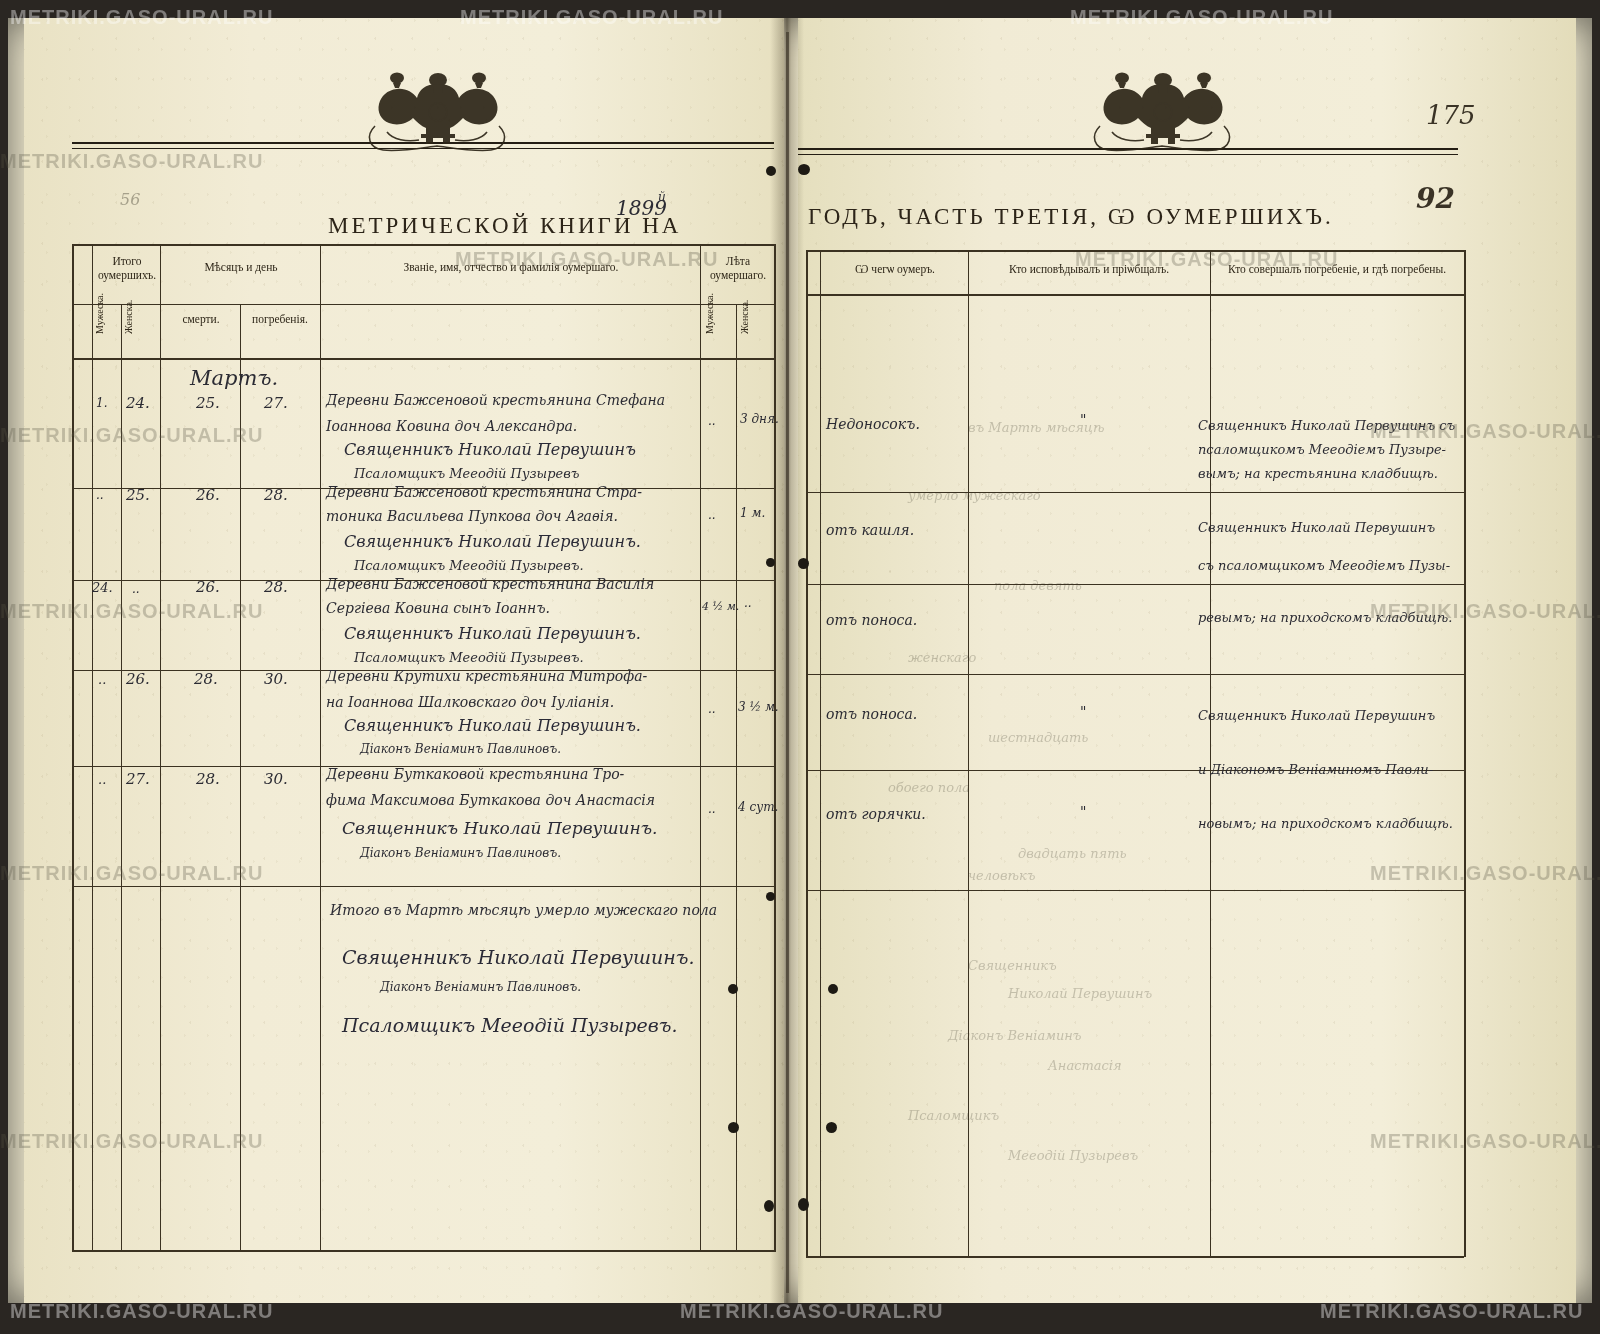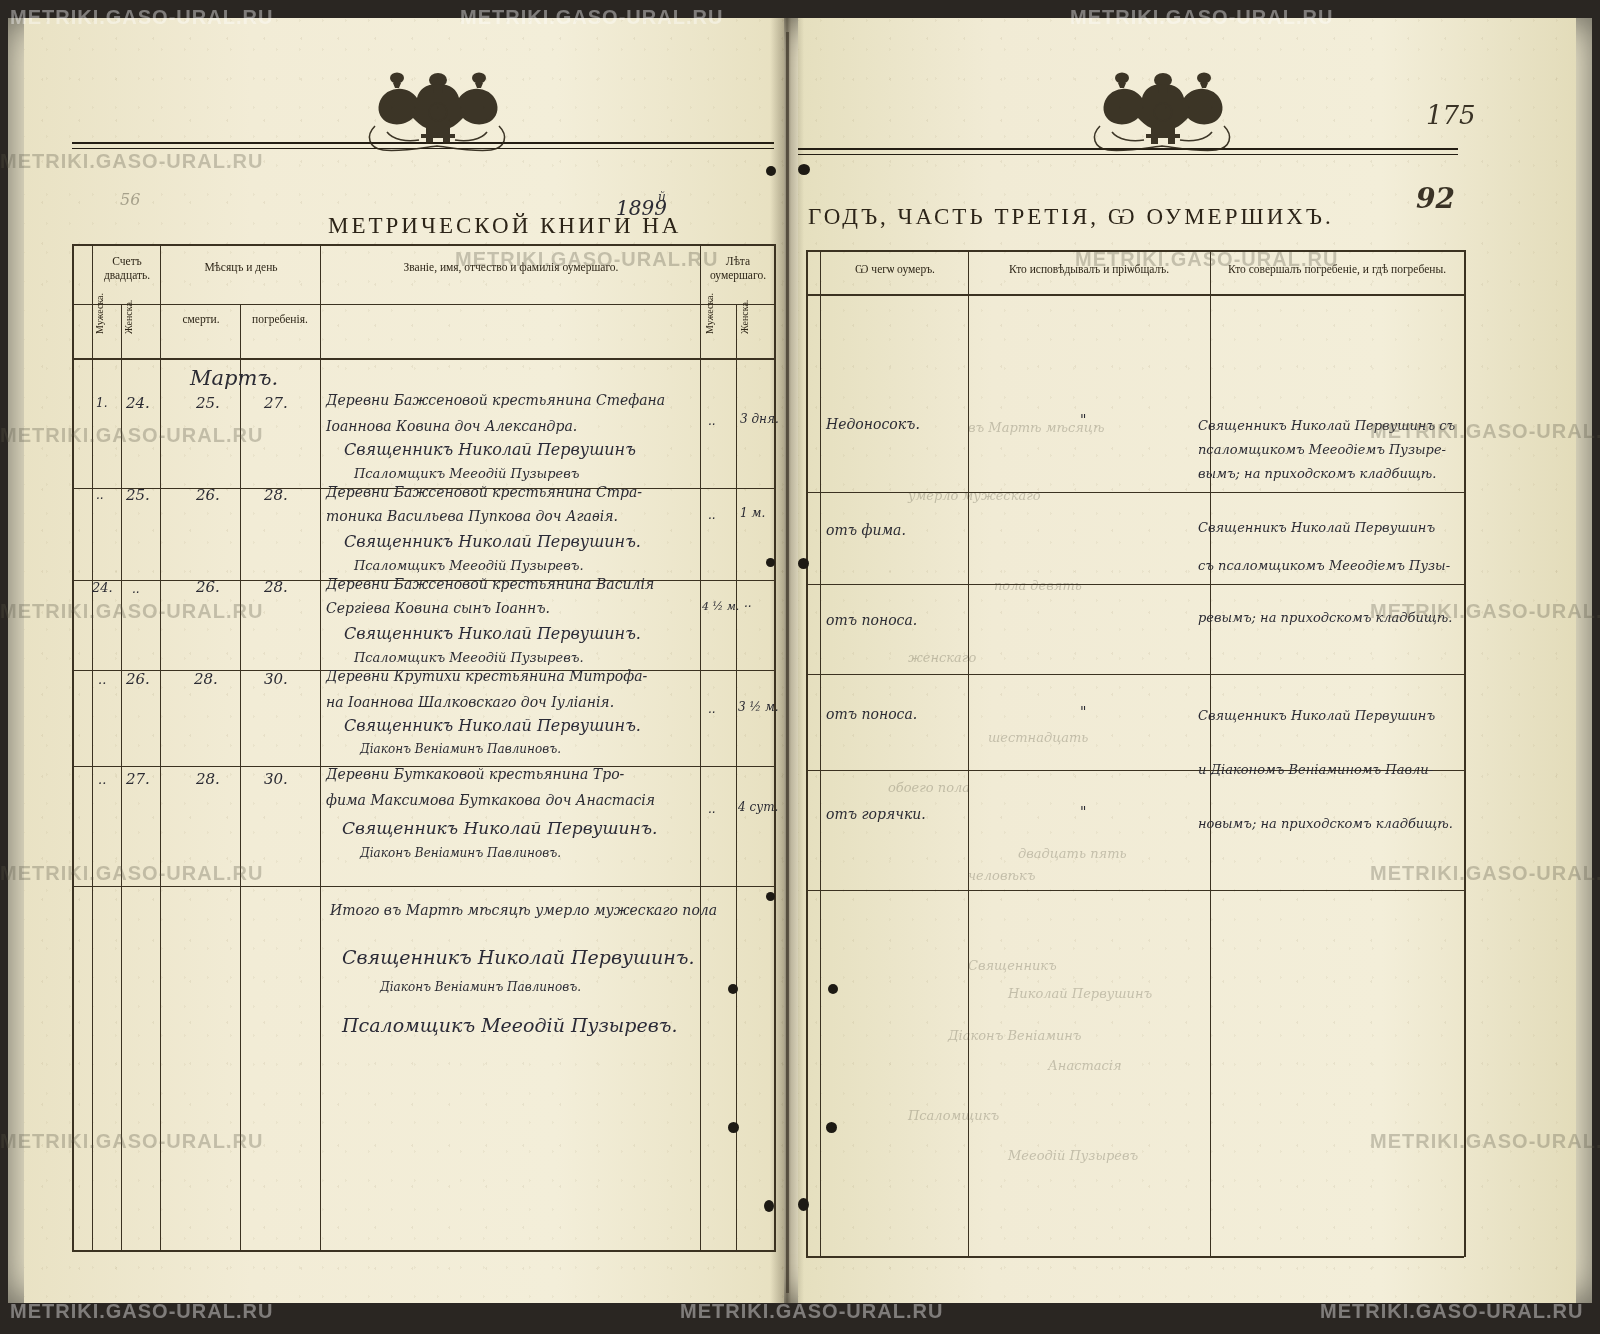--- a/index.html
+++ b/index.html
@@ -275,21 +275,21 @@
   <div class="hline" style="left:64px; top:652px; width:704px;"></div>
   <div class="hline" style="left:64px; top:748px; width:704px;"></div>
   <div class="hline" style="left:64px; top:868px; width:704px;"></div>
 
   <div class="hline" style="left:798px; top:474px; width:658px;"></div>
   <div class="hline" style="left:798px; top:566px; width:658px;"></div>
   <div class="hline" style="left:798px; top:656px; width:658px;"></div>
   <div class="hline" style="left:798px; top:752px; width:658px;"></div>
   <div class="hline" style="left:798px; top:872px; width:658px;"></div>
 
-  <div class="colhead" style="left:86px; top:236px; width:66px;">Счетъ двадцать.</div>
+  <div class="colhead" style="left:86px; top:236px; width:66px;">Итого оумершихъ.</div>
   <div class="colhead" style="left:86px; top:296px; width:28px; transform:rotate(-90deg) translate(-20px,0); transform-origin:left top; font-size:10px;">Мужеска.</div>
   <div class="colhead" style="left:115px; top:296px; width:28px; transform:rotate(-90deg) translate(-20px,0); transform-origin:left top; font-size:10px;">Женска.</div>
 
   <div class="colhead" style="left:156px; top:242px; width:154px;">Мѣсяцъ и день</div>
   <div class="colhead" style="left:156px; top:294px; width:74px;">смерти.</div>
   <div class="colhead" style="left:234px; top:294px; width:76px;">погребенія.</div>
 
   <div class="colhead" style="left:316px; top:242px; width:374px;">Званіе, имя, отчество и фамилія оумершаго.</div>
 
   <div class="colhead" style="left:694px; top:236px; width:72px;">Лѣта оумершаго.</div>
@@ -309,33 +309,33 @@
   <div class="hand" style="left:318px; top:374px; font-size:14px;">Деревни Бажсеновой крестьянина Стефана</div>
   <div class="hand" style="left:318px; top:400px; font-size:14px;">Іоаннова Ковина доч Александра.</div>
   <div class="hand sig" style="left:336px; top:422px;">Священникъ Николай Первушинъ</div>
   <div class="hand" style="left:346px; top:448px; font-size:13px;">Псаломщикъ Мееодій Пузыревъ</div>
   <div class="hand" style="left:700px; top:396px; font-size:12px;">..</div>
   <div class="hand" style="left:732px; top:394px; font-size:12px;">3 дня.</div>
   <div class="hand" style="left:818px; top:398px; font-size:14px;">Недоносокъ.</div>
   <div class="hand" style="left:1072px; top:394px; font-size:14px;">"</div>
   <div class="hand" style="left:1190px; top:400px; font-size:13px;">Священникъ Николай Первушинъ съ</div>
   <div class="hand" style="left:1190px; top:424px; font-size:13px;">псаломщикомъ Мееодіемъ Пузыре-</div>
-  <div class="hand" style="left:1190px; top:448px; font-size:13px;">вымъ; на приходскомъ кладбищѣ.</div>
+  <div class="hand" style="left:1190px; top:448px; font-size:13px;">вымъ; на крестьянина кладбищѣ.</div>
 
   <div class="hand num" style="left:88px;  top:470px; font-size:12px;">..</div>
   <div class="hand num" style="left:118px; top:468px;">25.</div>
   <div class="hand num" style="left:188px; top:468px;">26.</div>
   <div class="hand num" style="left:256px; top:468px;">28.</div>
   <div class="hand" style="left:318px; top:466px; font-size:14px;">Деревни Бажсеновой крестьянина Стра-</div>
   <div class="hand" style="left:318px; top:490px; font-size:14px;">тоника Васильева Пупкова доч Агаѳія.</div>
   <div class="hand sig" style="left:336px; top:514px;">Священникъ Николай Первушинъ.</div>
   <div class="hand" style="left:346px; top:540px; font-size:13px;">Псаломщикъ Мееодій Пузыревъ.</div>
   <div class="hand" style="left:700px; top:490px; font-size:12px;">..</div>
   <div class="hand" style="left:732px; top:488px; font-size:12px;">1 м.</div>
-  <div class="hand" style="left:818px; top:504px; font-size:14px;">отъ фима.</div>
+  <div class="hand" style="left:818px; top:504px; font-size:14px;">отъ кашля.</div>
   <div class="hand" style="left:1072px; top:500px; font-size:14px;"></div>
   <div class="hand" style="left:1190px; top:502px; font-size:13px;">Священникъ Николай Первушинъ</div>
   <div class="hand" style="left:1190px; top:540px; font-size:13px;">съ псаломщикомъ Мееодіемъ Пузы-</div>
   <div class="hand" style="left:1190px; top:592px; font-size:13px;">ревымъ; на приходскомъ кладбищѣ.</div>
 
   <div class="hand num" style="left:84px;  top:562px; font-size:13px;">24.</div>
   <div class="hand num" style="left:124px; top:564px; font-size:12px;">..</div>
   <div class="hand num" style="left:188px; top:560px;">26.</div>
   <div class="hand num" style="left:256px; top:560px;">28.</div>
   <div class="hand" style="left:318px; top:558px; font-size:14px;">Деревни Бажсеновой крестьянина Василія</div>

